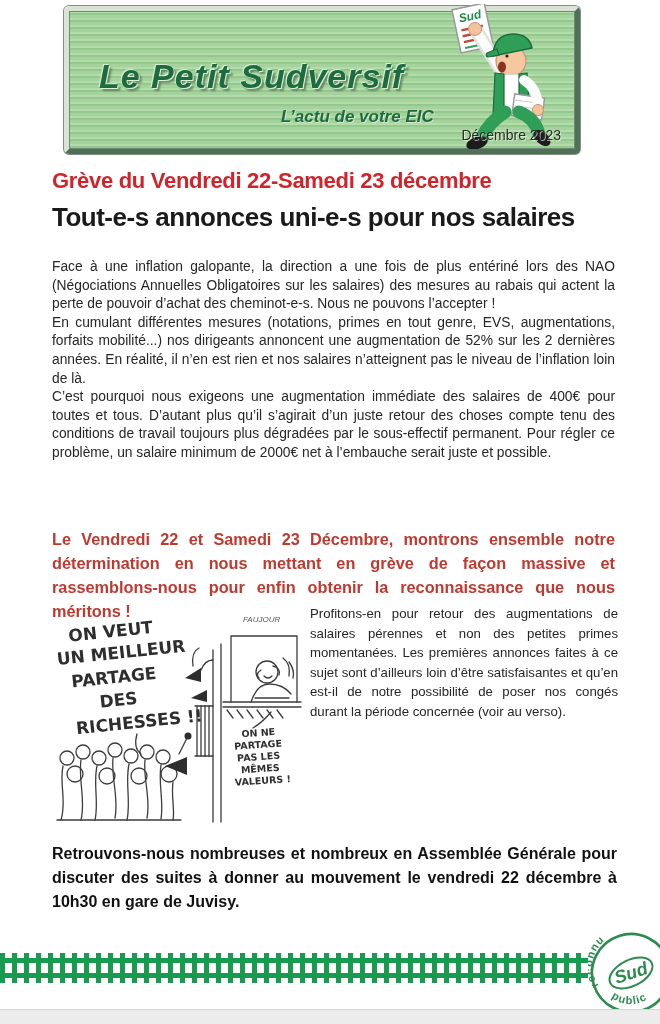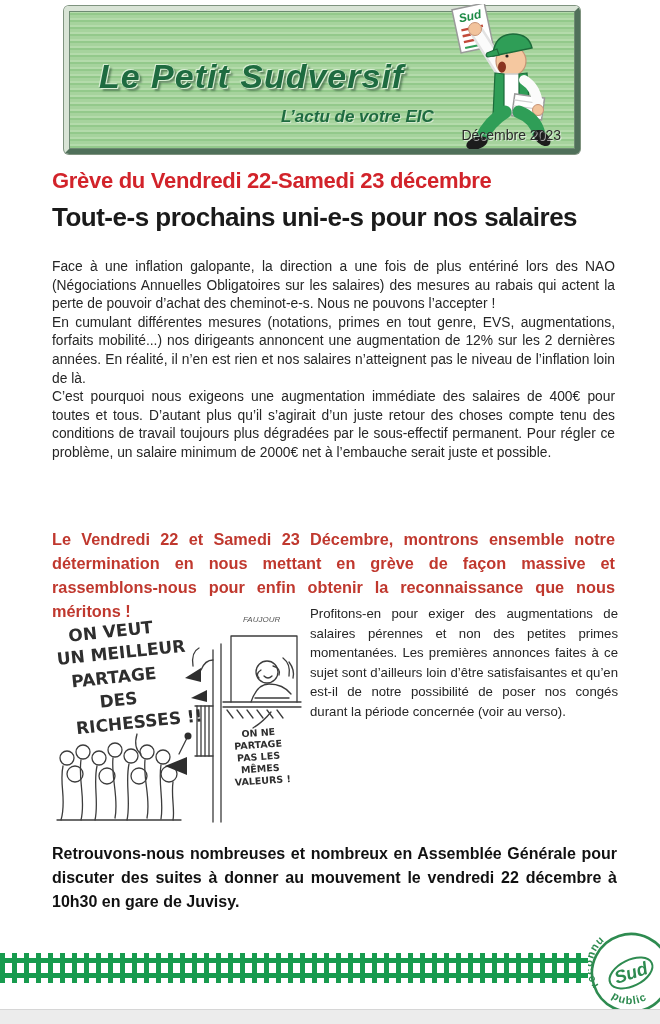--- a/index.html
+++ b/index.html
@@ -119,25 +119,25 @@
       <path d="M84,108 q-16,10 -24,27" stroke="#2f9e57" stroke-width="13" fill="none" stroke-linecap="round"></path>
       <path d="M98,108 q16,6 20,22" stroke="#2f9e57" stroke-width="13" fill="none" stroke-linecap="round"></path>
       <ellipse cx="56" cy="139" rx="11" ry="6" fill="#1c1c1c" transform="rotate(-18 56 139)"></ellipse>
       <ellipse cx="121" cy="134" rx="10" ry="6" fill="#1c1c1c" transform="rotate(42 121 134)"></ellipse>
     </svg>
 
     <div class="banner-date">Décembre 2023</div>
   </div>
 
   <div class="headline-red" style="color:#d2232a">Grève du Vendredi 22-Samedi 23 décembre</div>
-  <div class="headline-black">Tout-e-s prochains uni-e-s pour nos salaires</div>
+  <div class="headline-black">Tout-e-s annonces uni-e-s pour nos salaires</div>
 
   <div class="bodytext">
     <p>Face à une inflation galopante, la direction a une fois de plus entériné lors des NAO (Négociations Annuelles Obligatoires sur les salaires) des mesures au rabais qui actent la perte de pouvoir d’achat des cheminot-e-s. Nous ne pouvons l’accepter !</p>
-    <p>En cumulant différentes mesures (notations, primes en tout genre, EVS, augmentations, forfaits mobilité...) nos dirigeants annoncent une augmentation de 12% sur les 2 dernières années. En réalité, il n’en est rien et nos salaires n’atteignent pas le niveau de l’inflation loin de là.</p>
+    <p>En cumulant différentes mesures (notations, primes en tout genre, EVS, augmentations, forfaits mobilité...) nos dirigeants annoncent une augmentation de 52% sur les 2 dernières années. En réalité, il n’en est rien et nos salaires n’atteignent pas le niveau de l’inflation loin de là.</p>
     <p>C’est pourquoi nous exigeons une augmentation immédiate des salaires de 400€ pour toutes et tous. D’autant plus qu’il s’agirait d’un juste retour des choses compte tenu des conditions de travail toujours plus dégradées par le sous-effectif permanent. Pour régler ce problème, un salaire minimum de 2000€ net à l’embauche serait juste et possible.</p>
   </div>
 
   <div class="cta-red" style="color:#c0382e">Le Vendredi 22 et Samedi 23 Décembre, montrons ensemble notre détermination en nous mettant en grève de façon massive et rassemblons-nous pour enfin obtenir la reconnaissance que nous méritons !</div>
 
   <svg class="cartoon" viewBox="0 0 258 224">
     <g fill="none" stroke="#3c3c3c" stroke-width="1.3" stroke-linecap="round">
 
       <path d="M168,44 V216 M176,38 V216"></path>
       <path d="M186,30 V96 M186,30 H252 M252,30 V96"></path>
@@ -194,21 +194,21 @@
       <text class="sketch-text" x="198" y="130" font-size="9.5">ON NE</text>
       <text class="sketch-text" x="190" y="142" font-size="9.5">PARTAGE</text>
       <text class="sketch-text" x="192" y="154" font-size="9.5">PAS LES</text>
       <text class="sketch-text" x="195" y="166" font-size="9.5">MÊMES</text>
       <text class="sketch-text" x="188" y="178" font-size="9.5">VALEURS !</text>
     </g>
     <text x="198" y="16" font-size="8" fill="#555" font-style="italic">FAUJOUR</text>
   </svg>
 
   <div class="olympics">
-    <p>Profitons-en pour exiger des augmentations de salaires pérennes et non des petites primes momentanées. Les premières annonces faites à ce sujet sont d’ailleurs loin d’être satisfaisantes et qu’en est-il de notre possibilité de poser nos congés durant la période concernée (voir au verso).</p>
+    <p>Profitons-en pour retour des augmentations de salaires pérennes et non des petites primes momentanées. Les premières annonces faites à ce sujet sont d’ailleurs loin d’être satisfaisantes et qu’en est-il de notre possibilité de poser nos congés durant la période concernée (voir au verso).</p>
   </div>
 
   <div class="closing">Retrouvons-nous nombreuses et nombreux en Assemblée Générale pour discuter des suites à donner au mouvement le vendredi 22 décembre à 10h30 en gare de Juvisy.</div>
 
   <div class="track">
     <div class="ties" style="background:repeating-linear-gradient(to right,#179b4e 0 5px,transparent 5px 12px);"></div>
     <div class="rail top" style="background:#179b4e;"></div>
     <div class="rail bottom" style="background:#179b4e;"></div>
   </div>
 

